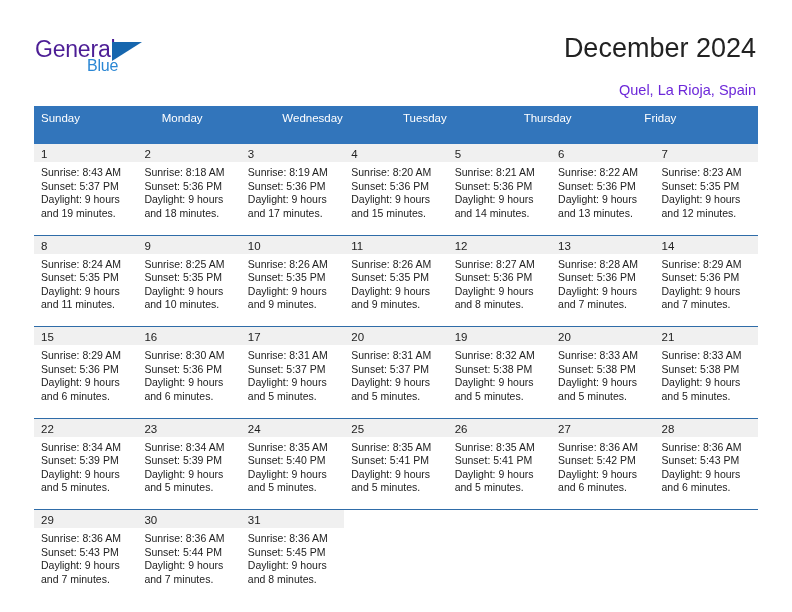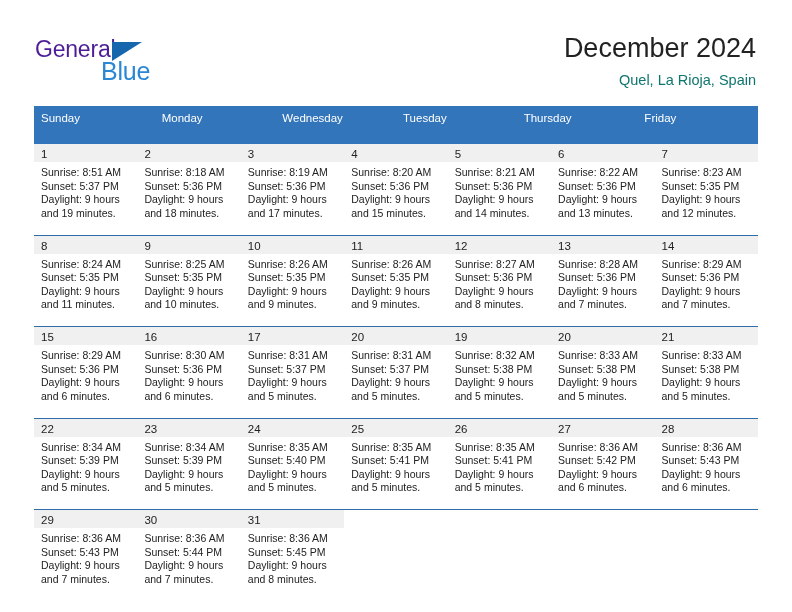--- a/index.html
+++ b/index.html
@@ -51,45 +51,45 @@
     position: absolute;
     left: 77px;
     top: 6px;
     width: 0;
     height: 0;
     border-left: 30px solid #1666ae;
     border-bottom: 19px solid transparent;
   }
   .brand-blue {
     position: absolute;
-    left: 66px;
+    left: 52px;
     top: 21px;
-    font-size: 25px;
+    font-size: 16px;
     letter-spacing: -0.2px;
     color: #2b87d4;
     font-family: "Liberation Sans", sans-serif;
   }
 
   .title-block {
     position: absolute;
     right: 36px;
     top: 32px;
     text-align: right;
   }
   .cal-title {
     font-size: 27px;
     color: #222222;
     line-height: 32px;
     white-space: nowrap;
   }
   .cal-subtitle {
     font-size: 14.5px;
-    color: #0f766e;
+    color: #6d28d9;
     line-height: 20px;
-    margin-top: 6px;
+    margin-top: 16px;
     white-space: nowrap;
   }
 
   
   .calendar {
     position: absolute;
     left: 34px;
     top: 106px;
     width: 724px;
   }
@@ -174,21 +174,21 @@
       <div class="weekday-cell">Tuesday</div>
       <div class="weekday-cell">Thursday</div>
       <div class="weekday-cell">Friday</div>
     </div>
 
     <div id="weeks-container">
         <div class="week-row">
           <div class="day-cell filled">
             <div class="daynum-band"><span class="daynum">1</span></div>
             <div class="day-body">
-              <div class="day-line">Sunrise: 8:51 AM</div>
+              <div class="day-line">Sunrise: 8:43 AM</div>
               <div class="day-line">Sunset: 5:37 PM</div>
               <div class="day-line">Daylight: 9 hours</div>
               <div class="day-line">and 19 minutes.</div>
             </div>
           </div>
           <div class="day-cell filled">
             <div class="daynum-band"><span class="daynum">2</span></div>
             <div class="day-body">
               <div class="day-line">Sunrise: 8:18 AM</div>
               <div class="day-line">Sunset: 5:36 PM</div>

